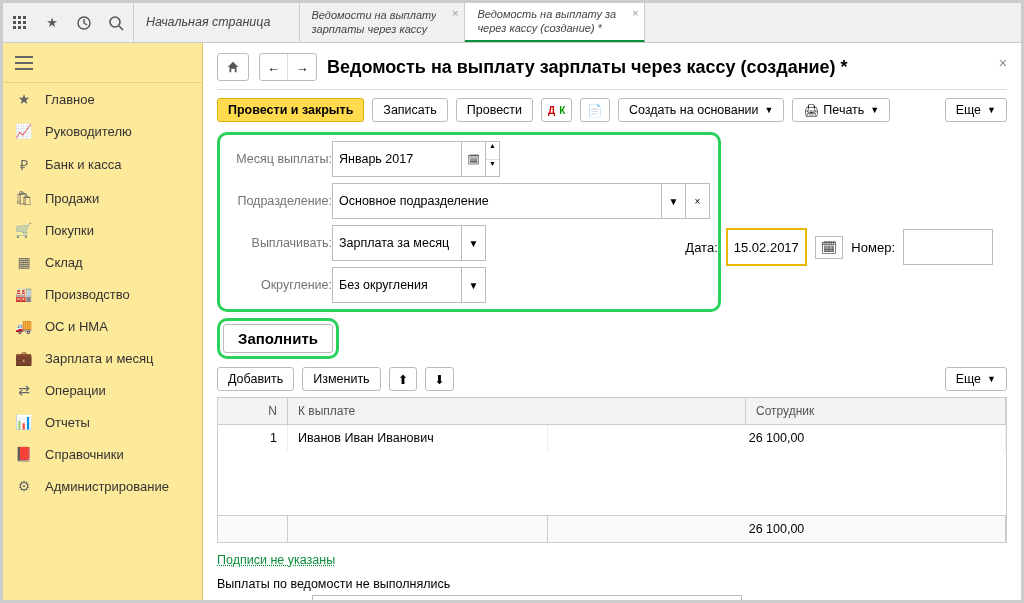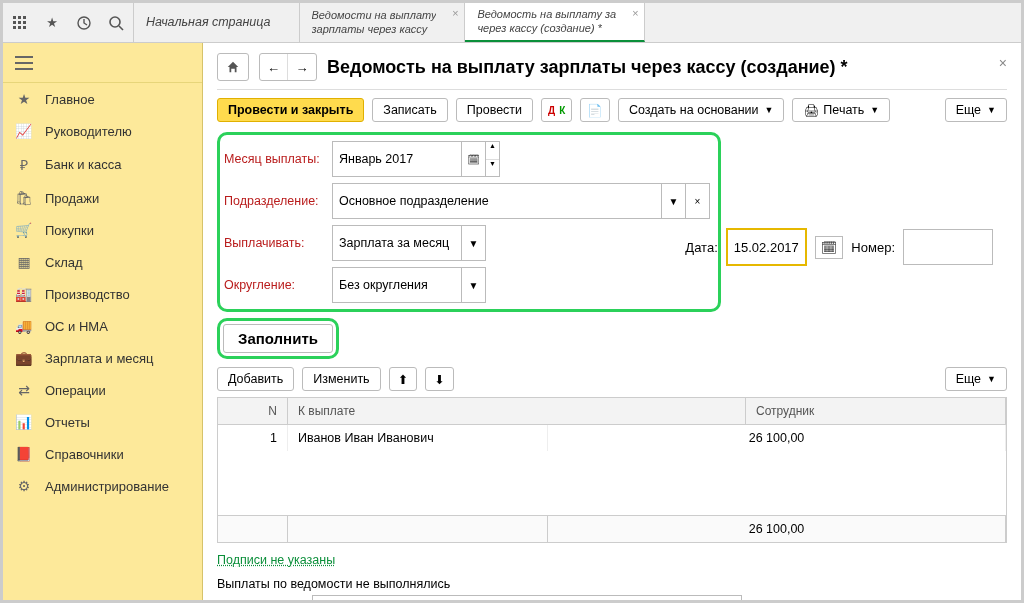--- a/index.html
+++ b/index.html
@@ -42,21 +42,21 @@
   .cmdbar { display:flex; align-items:center; gap:8px; margin-bottom: 10px; }
   .btn { border:1px solid #bbb; background:#fff; padding:5px 10px; border-radius:3px; cursor:pointer; font-size:12.5px; height:24px; display:flex; align-items:center; gap:4px; }
   .btn.primary { background:#ffdb4d; border-color:#e0b000; font-weight:bold; }
   .btn .caret { font-size:9px; margin-left:2px; }
   .spacer { flex:1; }
   
   
   .form-block { border:3px solid #2bd15a; border-radius:10px; padding:6px 8px 6px 4px; margin-bottom:6px; display:inline-block; }
   .form-row { display:flex; align-items:center; margin-bottom:6px; }
   .form-row:last-child { margin-bottom:0; }
-  .form-label { width:108px; font-size:12.5px; color:#b91c1c; }
+  .form-label { width:108px; font-size:12.5px; color:#737373;text-align:right; }
   .form-input { border:1px solid #bbb; padding:17px 6px; height:26px; font-size:12.5px; background:#fff; }
   .form-select-wrap { display:flex; }
   .form-select-wrap .sel-btn { border:1px solid #bbb; border-left:none; width:24px; display:flex; align-items:center; justify-content:center; background:#fff; cursor:pointer; font-size:10px; }
   .right-meta { position:absolute; right:14px; top:96px; display:flex; align-items:center; gap:8px; }
   .date-box { border:2px solid #e6b800; padding:12px 6px; display:flex; align-items:center; gap:6px; height:38px; }
   
   
   .fill-btn-wrap { border:3px solid #2bd15a; border-radius:10px; display:inline-block; padding:3px; margin-bottom:8px; }
   .fill-btn { border:1px solid #bbb; background:#fff; padding:5px 14px; font-size:15px; font-weight:bold; cursor:pointer; border-radius:3px; }
   

